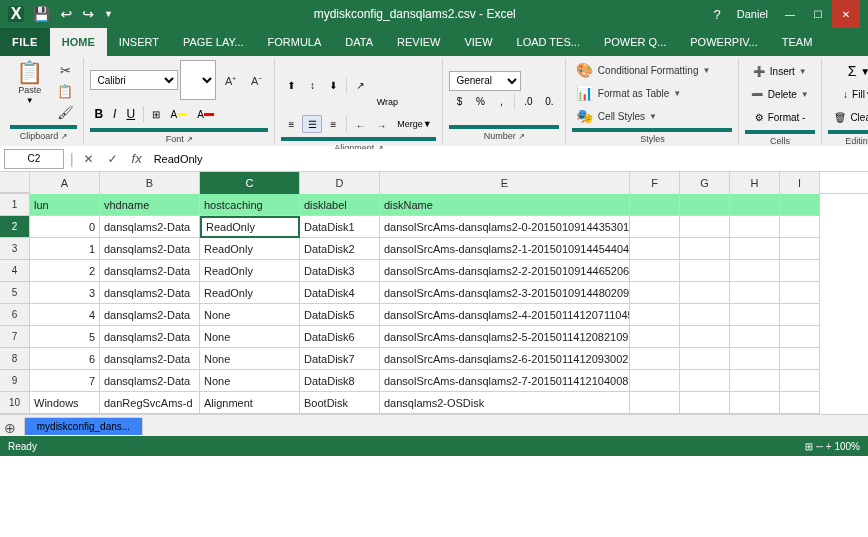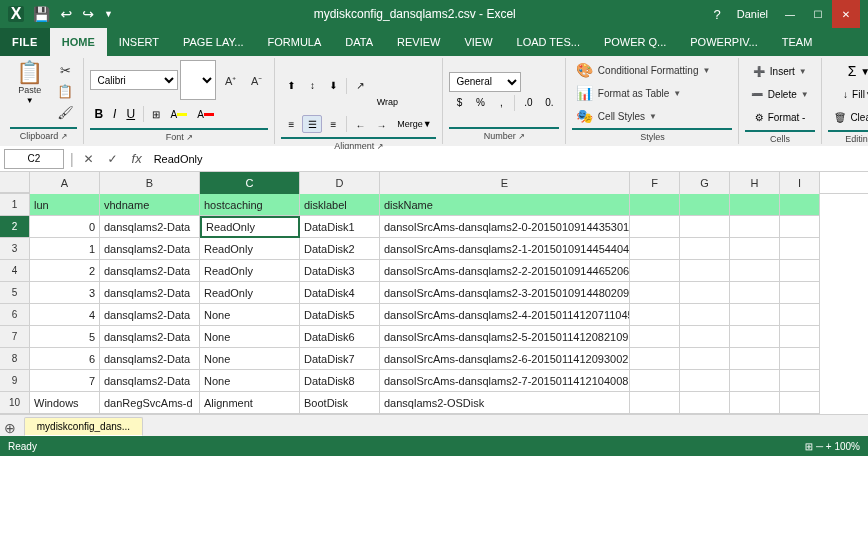--- a/index.html
+++ b/index.html
@@ -34,21 +34,21 @@
       align-items: center;
       font-weight: 500;
     }
     .ribbon-tab.active { background: #f0f0f0; color: #217346; font-weight: 600; }
     .ribbon-tab.file-tab { background: #185c38; font-weight: 700; letter-spacing: 0.5px; color: white; }
 
     .ribbon-content { display: flex; align-items: stretch; padding: 2px 4px; height: 90px; background: #f0f0f0; }
     .ribbon-group { display: flex; flex-direction: column; padding: 2px 6px; border-right: 1px solid #d0d0d0; min-width: fit-content; }
     .ribbon-group:last-child { border-right: none; }
     .ribbon-group-content { display: flex; align-items: center; flex: 1; gap: 2px; }
-    .ribbon-group-label { text-align: center; font-size: 9px; color: #444; padding: 2px 0 1px; border-top: 2px solid #0f766e; margin-top: 2px; }
+    .ribbon-group-label { text-align: center; font-size: 9px; color: #444; padding: 2px 0 1px; border-top: 4px solid #0f766e; margin-top: 2px; }
 
     
     .clipboard-group .ribbon-group-content { align-items: flex-start; gap: 4px; }
     .small-btns { display: flex; flex-direction: column; gap: 1px; }
     .small-btn { width: 24px; height: 20px; display: flex; align-items: center; justify-content: center; cursor: pointer; border-radius: 2px; font-size: 13px; color: #333; }
 
     
     .font-row { display: flex; align-items: center; gap: 2px; margin-bottom: 2px; }
     .font-select { width: 88px; height: 20px; font-size: 10px; border: 1px solid #aaa; background: white; padding: 1px 2px; }
     .font-size-select { width: 36px; height: 20px; font-size: 10px; border: 1px solid #aaa; background: white; padding: 19px 2px; }
@@ -113,21 +113,21 @@
     .col-d { width: 80px; min-width: 80px; }
     .col-e { width: 250px; min-width: 250px; }
     .col-f { width: 50px; min-width: 50px; }
     .col-g { width: 50px; min-width: 50px; }
     .col-h { width: 50px; min-width: 50px; }
     .col-i { width: 40px; min-width: 40px; }
 
     .dropdown-arrow { font-size: 8px; color: #555; }
     .sheet-tabs { display: flex; height: 22px; background: #f0f0f0; border-top: 1px solid #d0d0d0; align-items: flex-end; padding-left: 4px; }
     .sheet-tab { padding: 3px 12px; font-size: 10px; border: 1px solid #d0d0d0; border-bottom: none; background: white; cursor: pointer; border-radius: 2px 2px 0 0; }
-    .sheet-tab.active { background: #fef9c3; border-bottom: 1px solid white; }
+    .sheet-tab.active { background: #3b82f6; border-bottom: 1px solid white; }
 
     .status-bar { height: 20px; background: #217346; color: white; display: flex; align-items: center; padding: 0 8px; font-size: 10px; justify-content: space-between; }
 
     .big-btn { display: flex; flex-direction: column; align-items: center; justify-content: center; cursor: pointer; padding: 2px 6px; border-radius: 2px; gap: 1px; }
     .big-btn-icon { font-size: 22px; line-height: 1; }
     .big-btn-label { font-size: 9px; color: #333; white-space: nowrap; }
 
     select { cursor: pointer; }
     input[type=text] { cursor: text; }
   </style>

